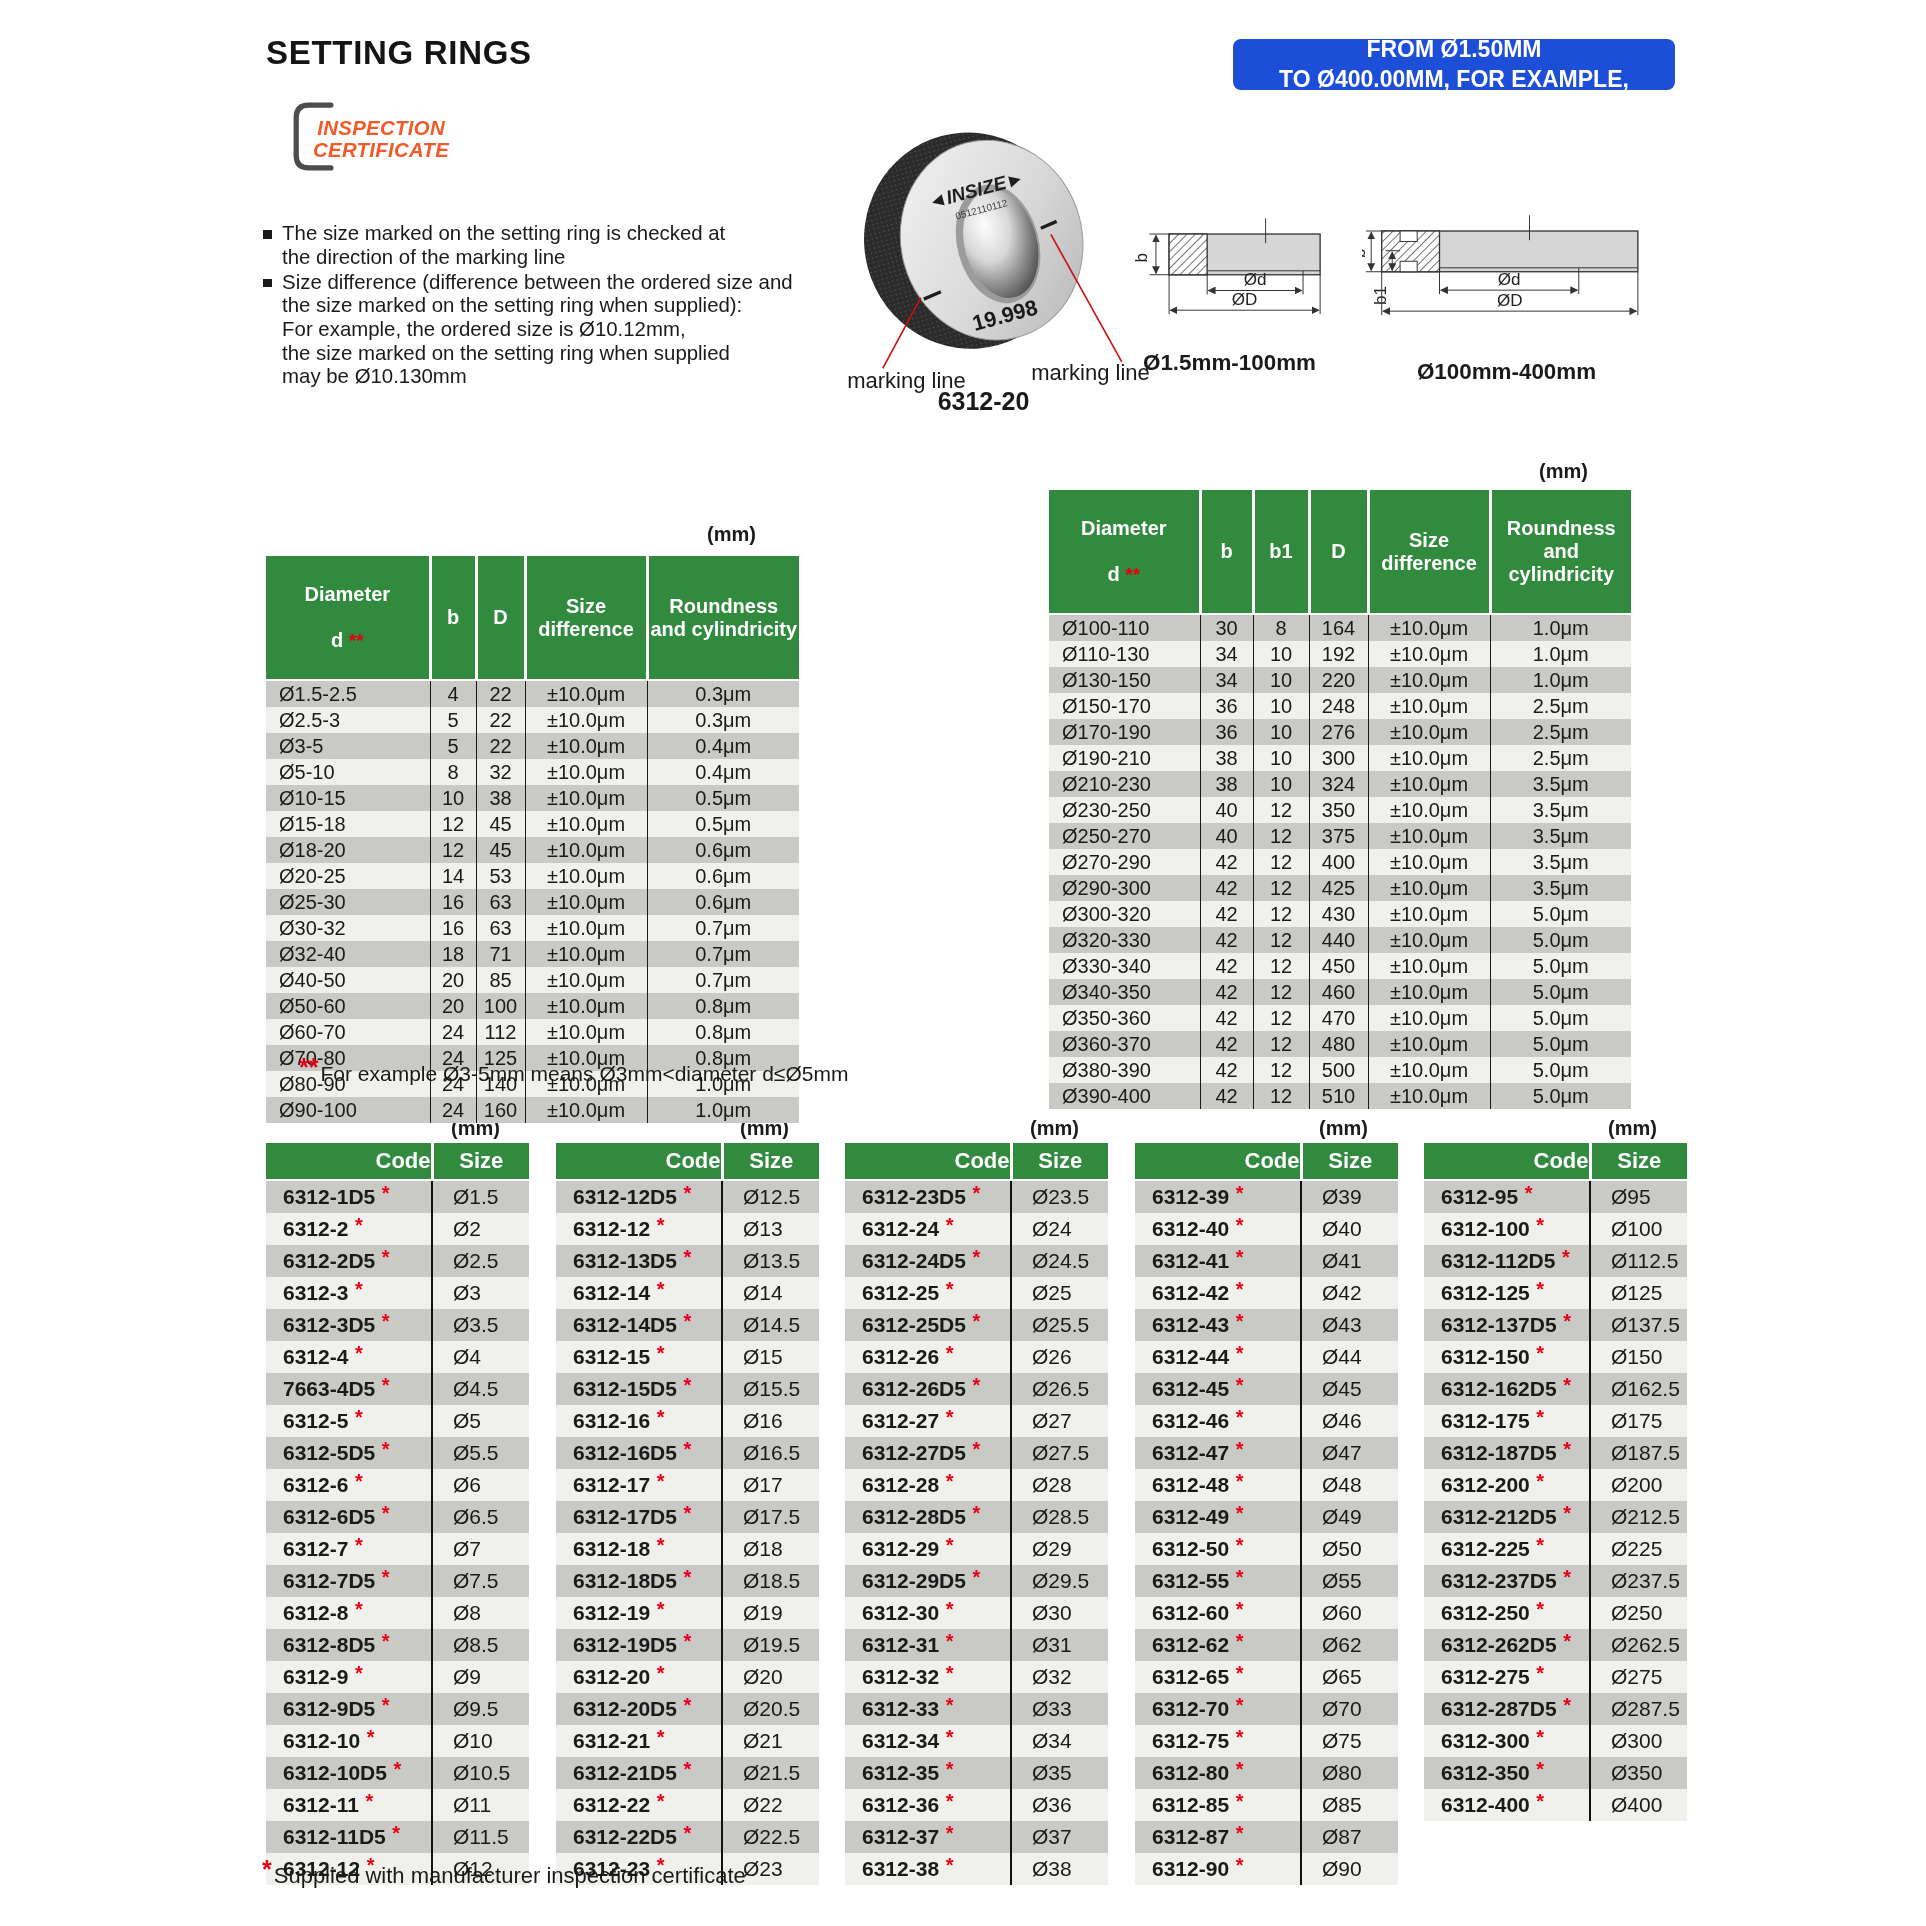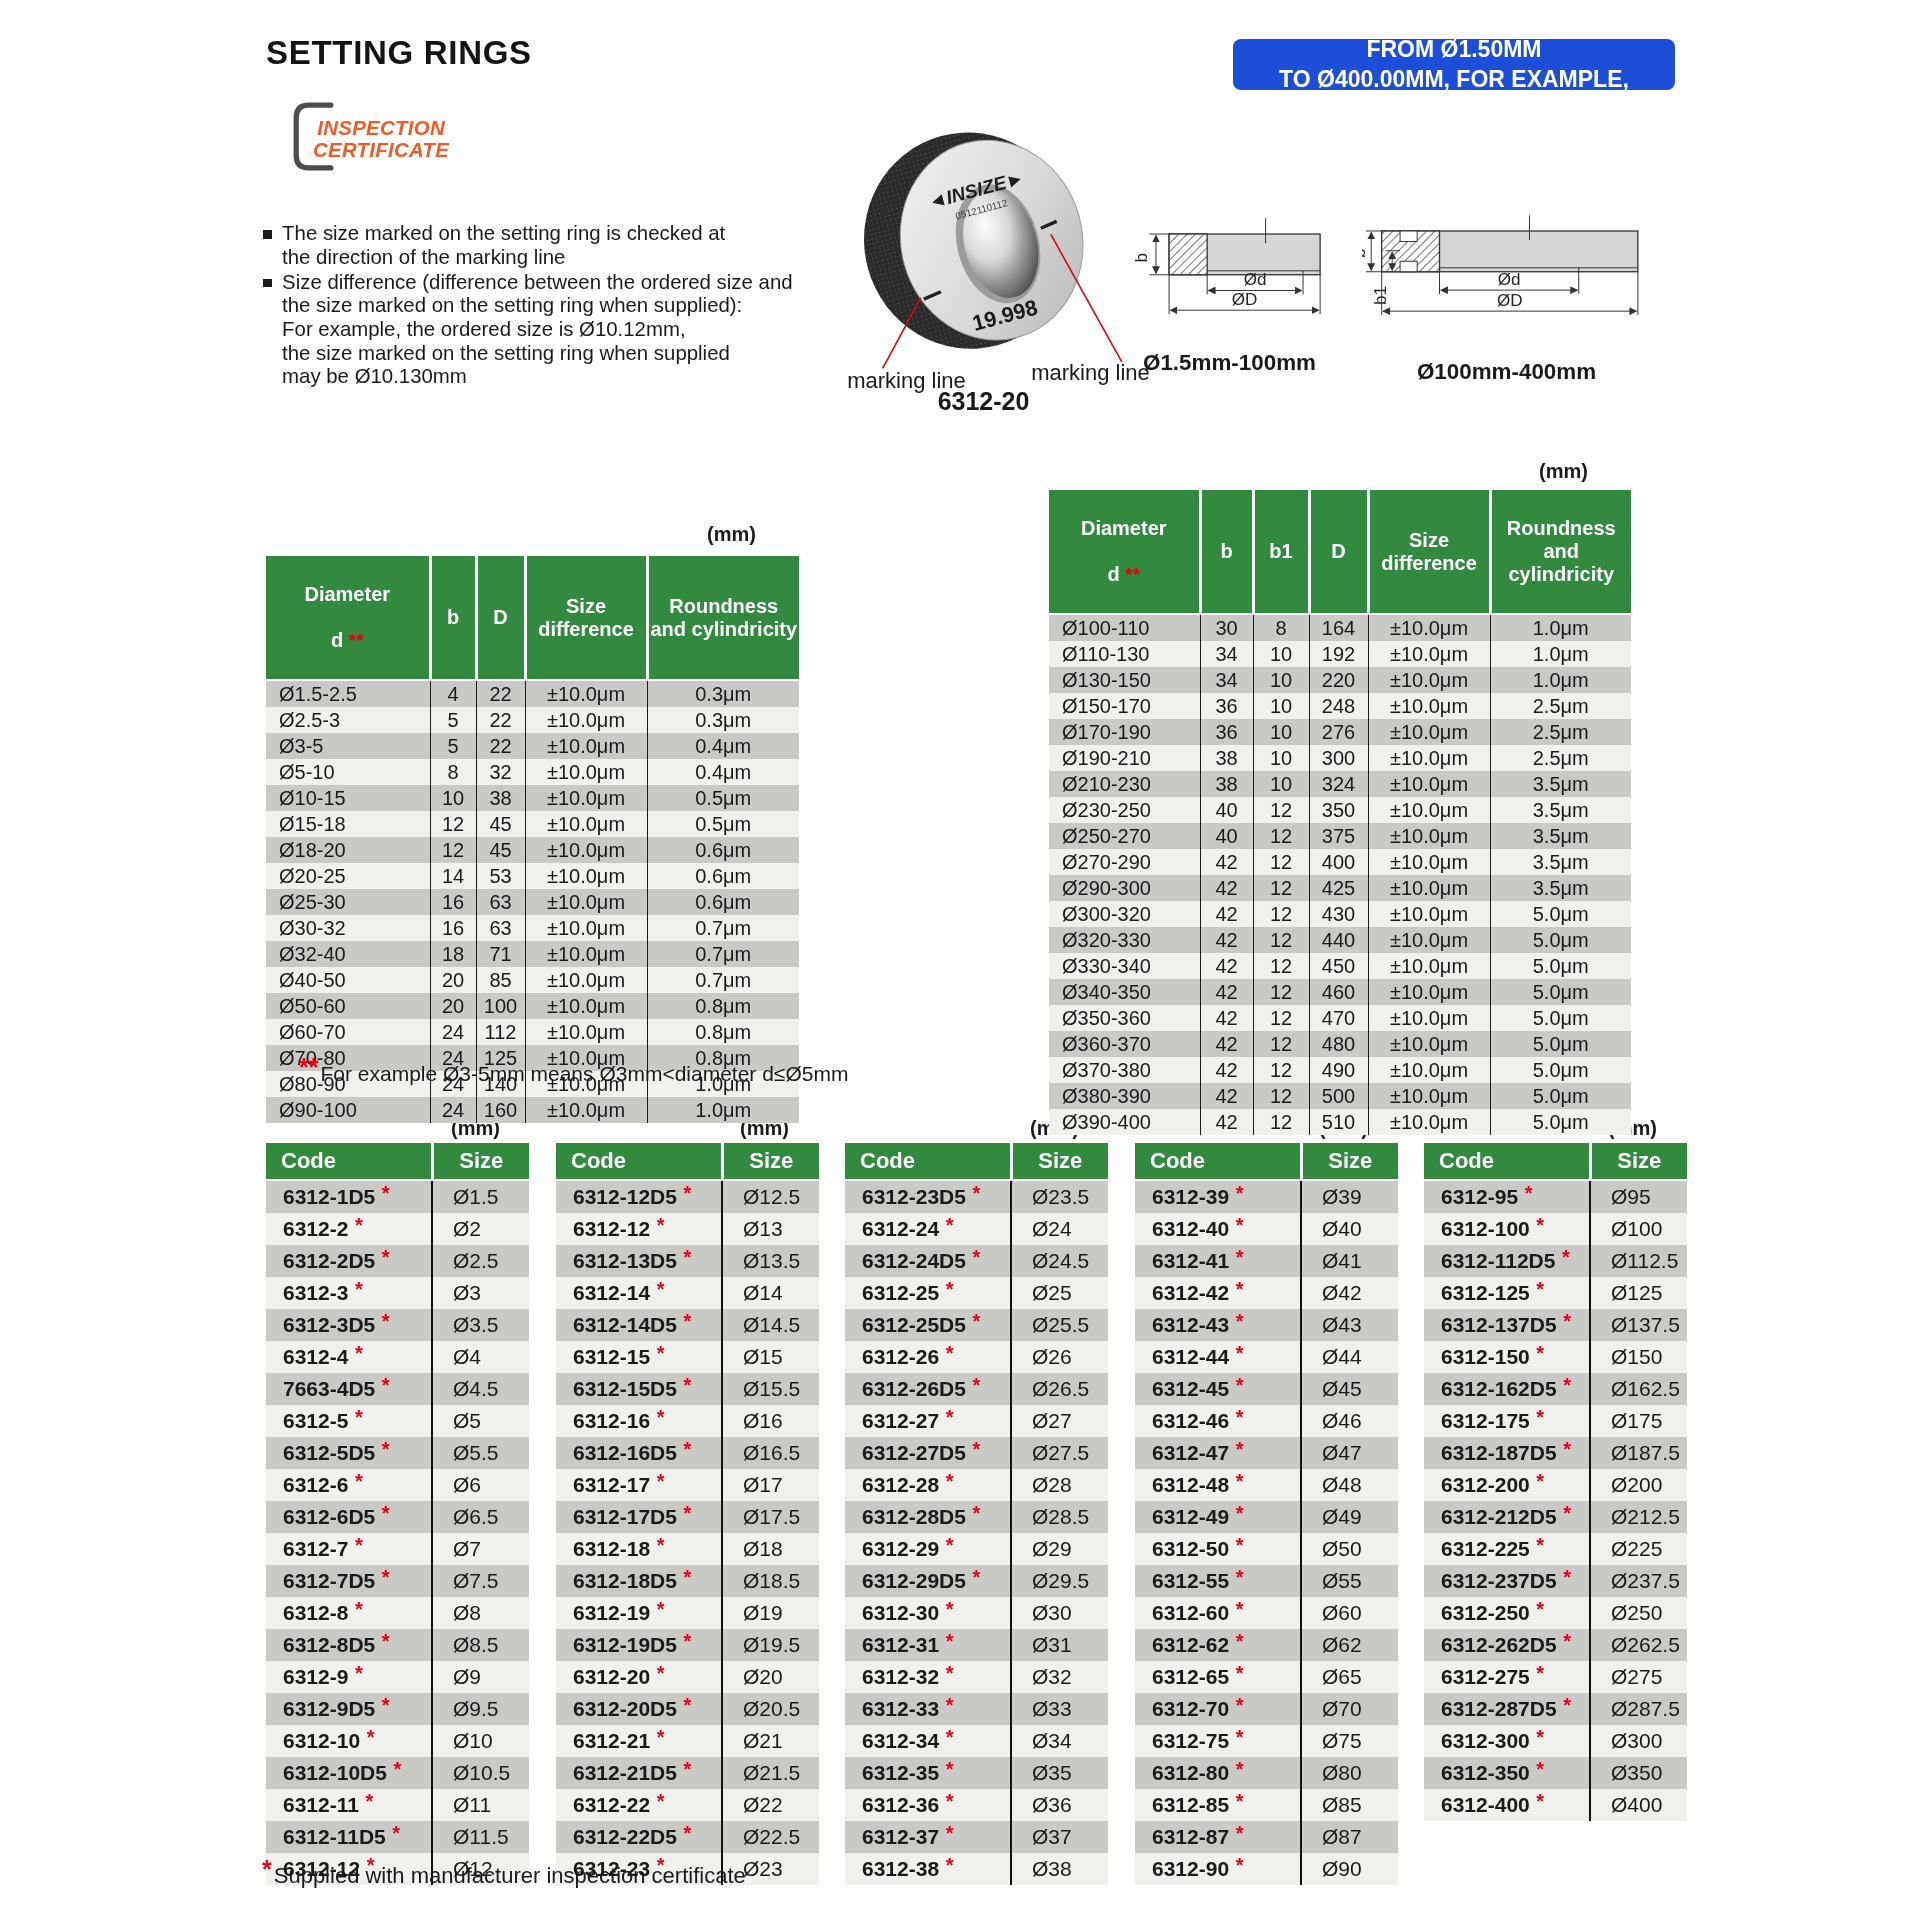--- a/index.html
+++ b/index.html
@@ -26,21 +26,21 @@
   th{background:#318a3e;color:#fff;font-weight:700;vertical-align:middle;text-align:center;
      white-space:pre-line;line-height:1.15;border-bottom:2px solid #fff;}
   th + th{border-left:3.3px solid #fff;}
   .spec th{font-size:20px;padding:4px 1.3px;}
   .spec td{font-size:20px;height:26px;text-align:center;padding:0 2.6px;line-height:1;}
   .spec td + td{border-left:1.3px solid #1a1a1a;}
   .spec td:first-child{text-align:left;padding-left:13px;}
   tbody tr:nth-child(odd) td{background:#c9cac6;}
   tbody tr:nth-child(even) td{background:#f0f0ec;}
   .codes th{font-size:22px;padding:5.3px 0;}
-  .codes th:first-child{text-align:left;padding-left:15px;}
+  .codes th:first-child{text-align:right;padding-left:15px;}
   .codes td{font-size:21px;height:30px;line-height:1;}
   .codes td:first-child{font-weight:700;padding-left:17px;}
   .codes td:last-child{border-left:2px solid #111;padding-left:20px;}
   .star{color:#e60012;font-weight:700;margin-left:6.6px;position:relative;top:-4px;font-size:0.95em;}
   .star2{color:#e60012;font-weight:700;font-size:0.95em;}
   .fnstar{color:#e60012;font-weight:700;font-size:25px;position:relative;top:-5.3px;margin-right:2px;}
   .footnote{font-size:21px;color:#1a1a1a;}
   .caption{font-size:22.4px;font-weight:700;text-align:center;}
   .plabel{font-size:22px;color:#1a1a1a;}
   .model{font-size:25px;font-weight:700;}
@@ -482,28 +482,20 @@
         </tr>
         <tr>
           <td>Ø360-370</td>
           <td>42</td>
           <td>12</td>
           <td>480</td>
           <td>±10.0μm</td>
           <td>5.0μm</td>
         </tr>
         <tr>
-          <td>Ø370-380</td>
-          <td>42</td>
-          <td>12</td>
-          <td>490</td>
-          <td>±10.0μm</td>
-          <td>5.0μm</td>
-        </tr>
-        <tr>
           <td>Ø380-390</td>
           <td>42</td>
           <td>12</td>
           <td>500</td>
           <td>±10.0μm</td>
           <td>5.0μm</td>
         </tr>
         <tr>
           <td>Ø390-400</td>
           <td>42</td>

